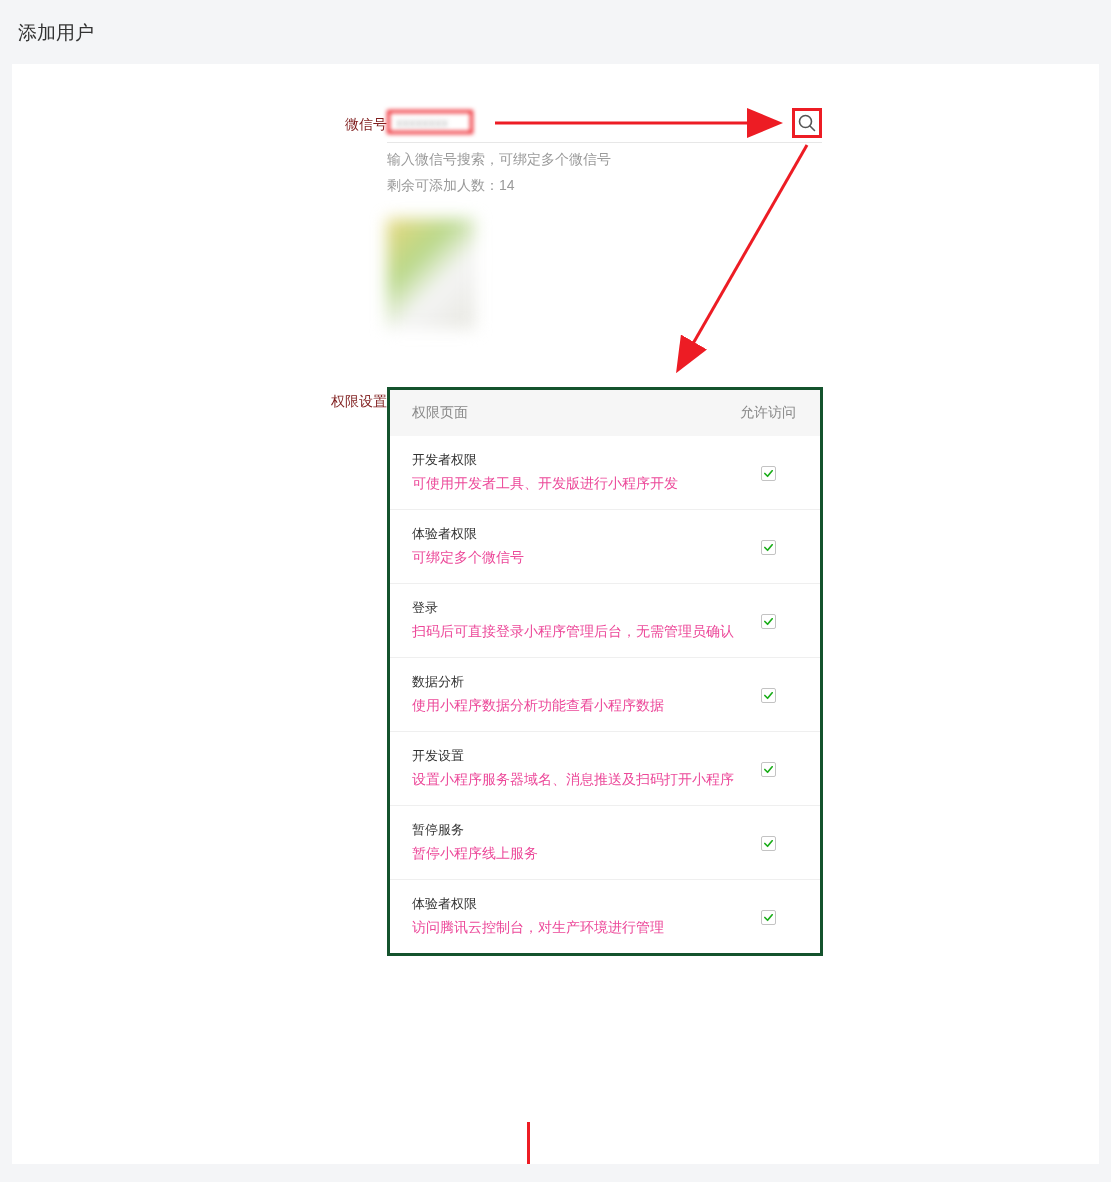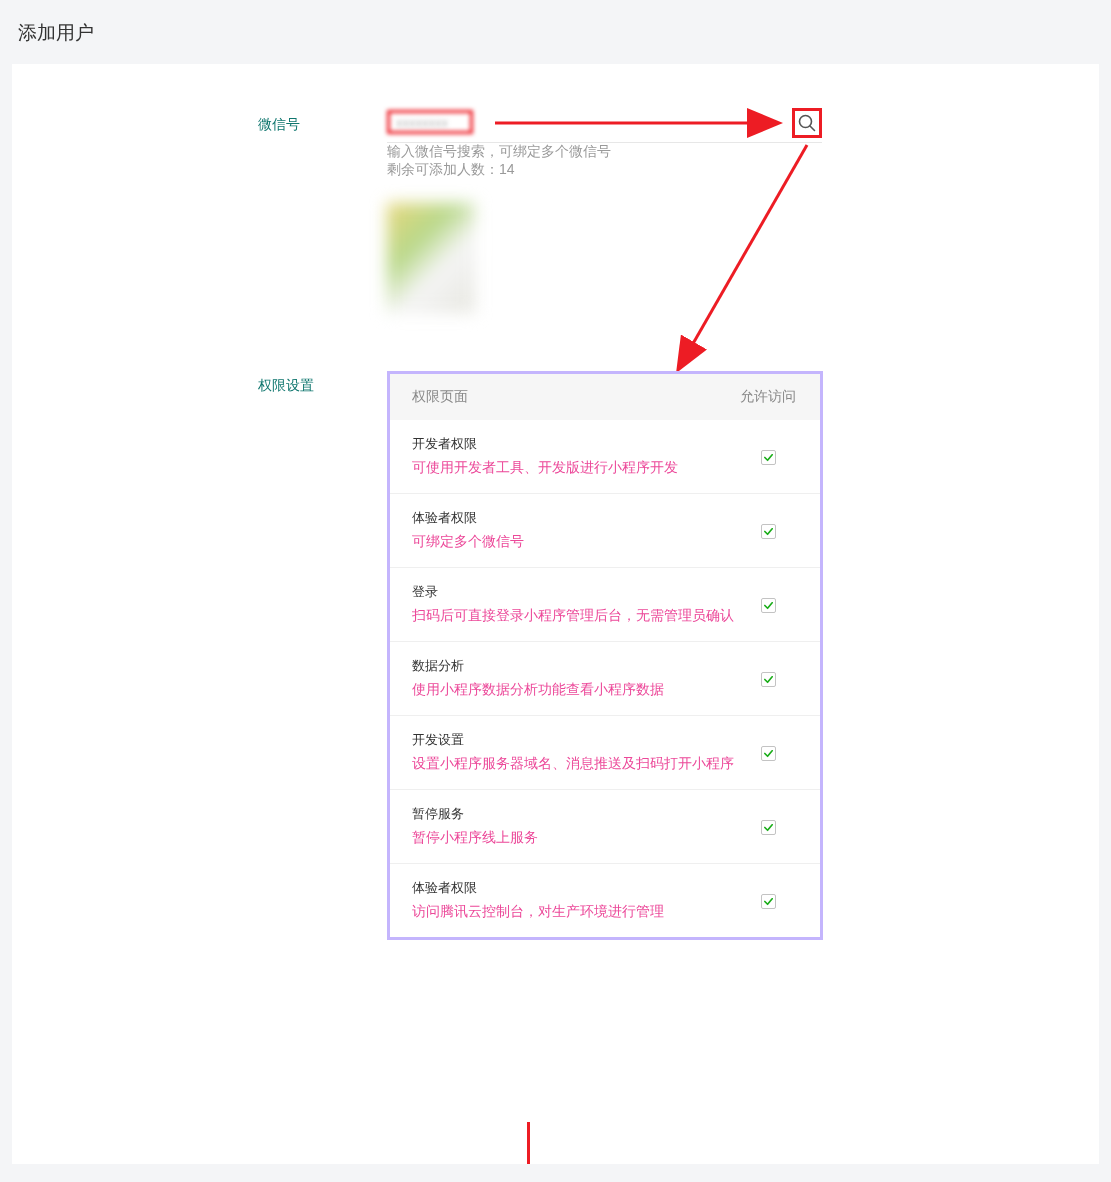--- a/index.html
+++ b/index.html
@@ -25,24 +25,24 @@
       min-height: 1100px;
     }
     .form-row {
       display: flex;
       align-items: flex-start;
       margin-bottom: 36px;
       position: relative;
     }
     .form-label {
       width: 375px;
-      text-align: left;
+      text-align: right;
       padding-left: 246px;
       font-size: 14px;
-      color: #0f766e;
+      color: #7f1d1d;
       padding-top: 6px;
     }
     .form-content {
       flex: 1;
       position: relative;
     }
     .search-wrap {
       width: 435px;
       position: relative;
       border-bottom: 1px solid #e7e7e7;
@@ -67,33 +67,33 @@
       width: 30px;
       height: 30px;
       display: flex;
       align-items: center;
       justify-content: center;
       cursor: pointer;
     }
     .hint {
       font-size: 14px;
       color: #9a9a9a;
-      margin-top: 0;
+      margin-top: 8px;
     }
     .avatar-placeholder {
       width: 88px;
       height: 110px;
       margin-top: 24px;
       filter: blur(8px);
       background: linear-gradient(135deg, #e8d77a 0%, #b8d88a 35%, #f5f5f5 60%, #e6e6df 100%);
       border-radius: 2px;
     }
     .perm-panel {
       width: 436px;
-      border: 3px solid #c4b5fd;
+      border: 3px solid #14532d;
     }
     .perm-header {
       background: #f6f6f6;
       display: flex;
       padding: 14px 22px;
       font-size: 14px;
       color: #888;
     }
     .perm-header-left {
       flex: 1;

